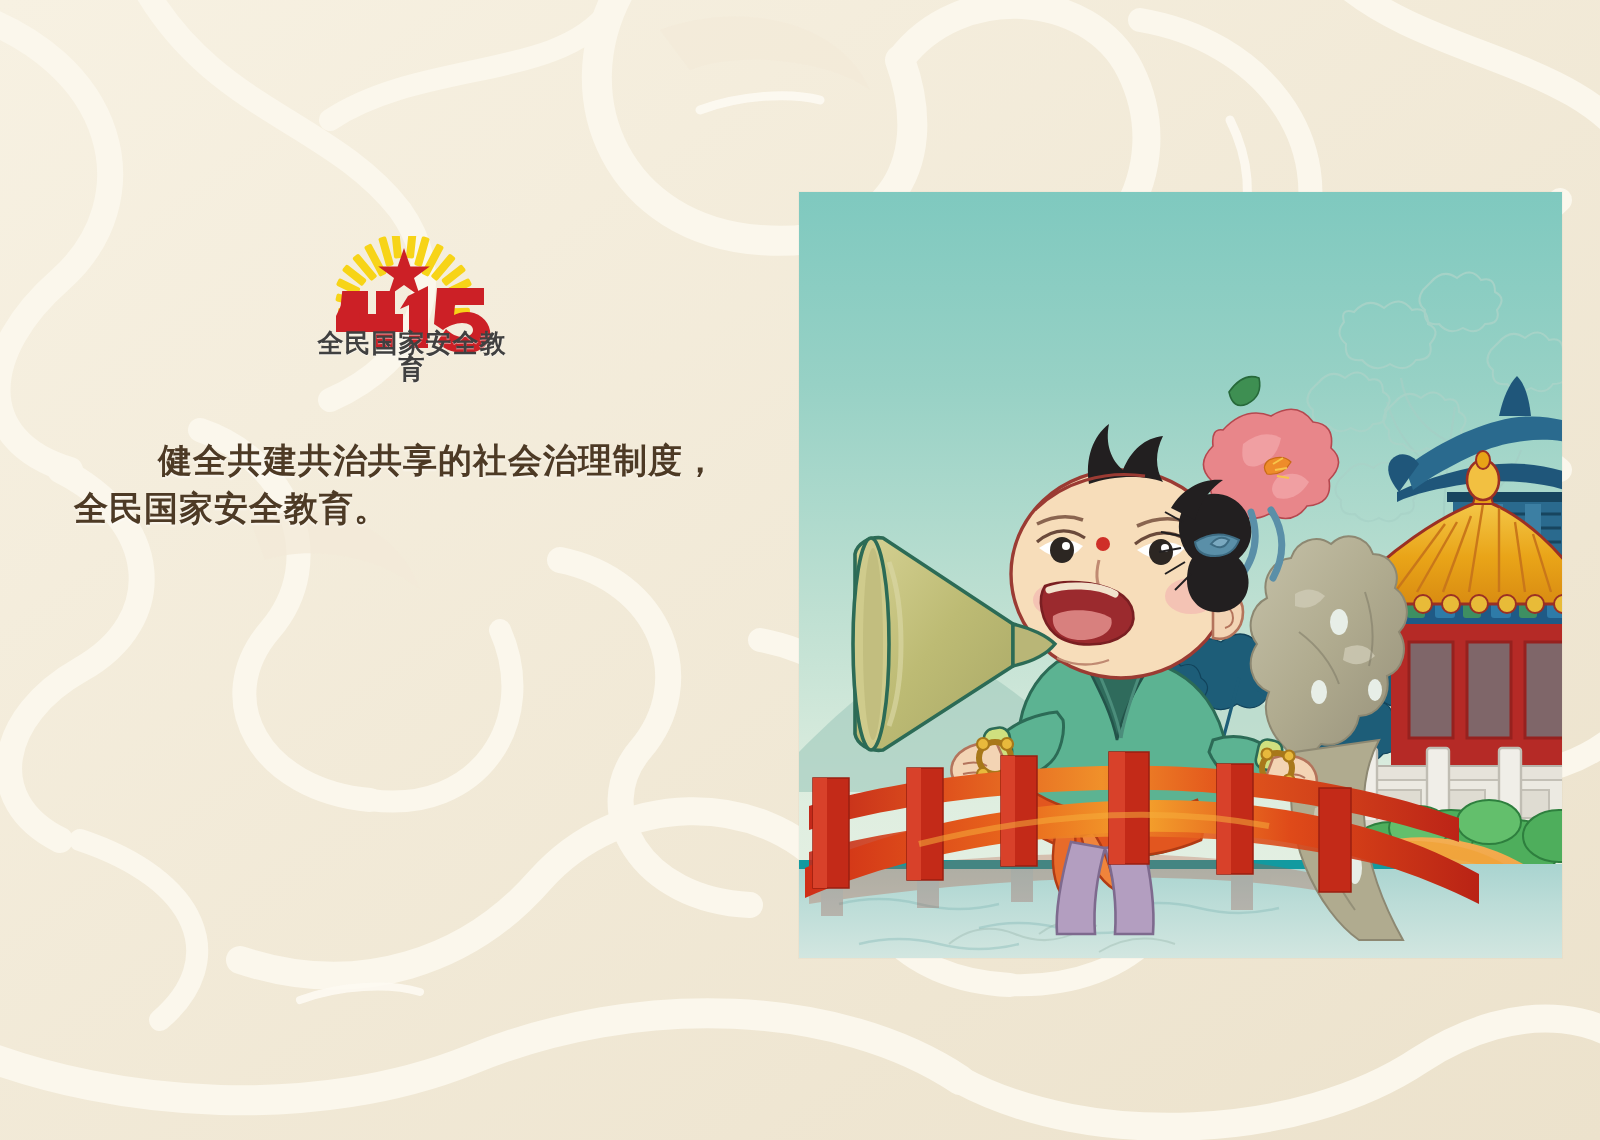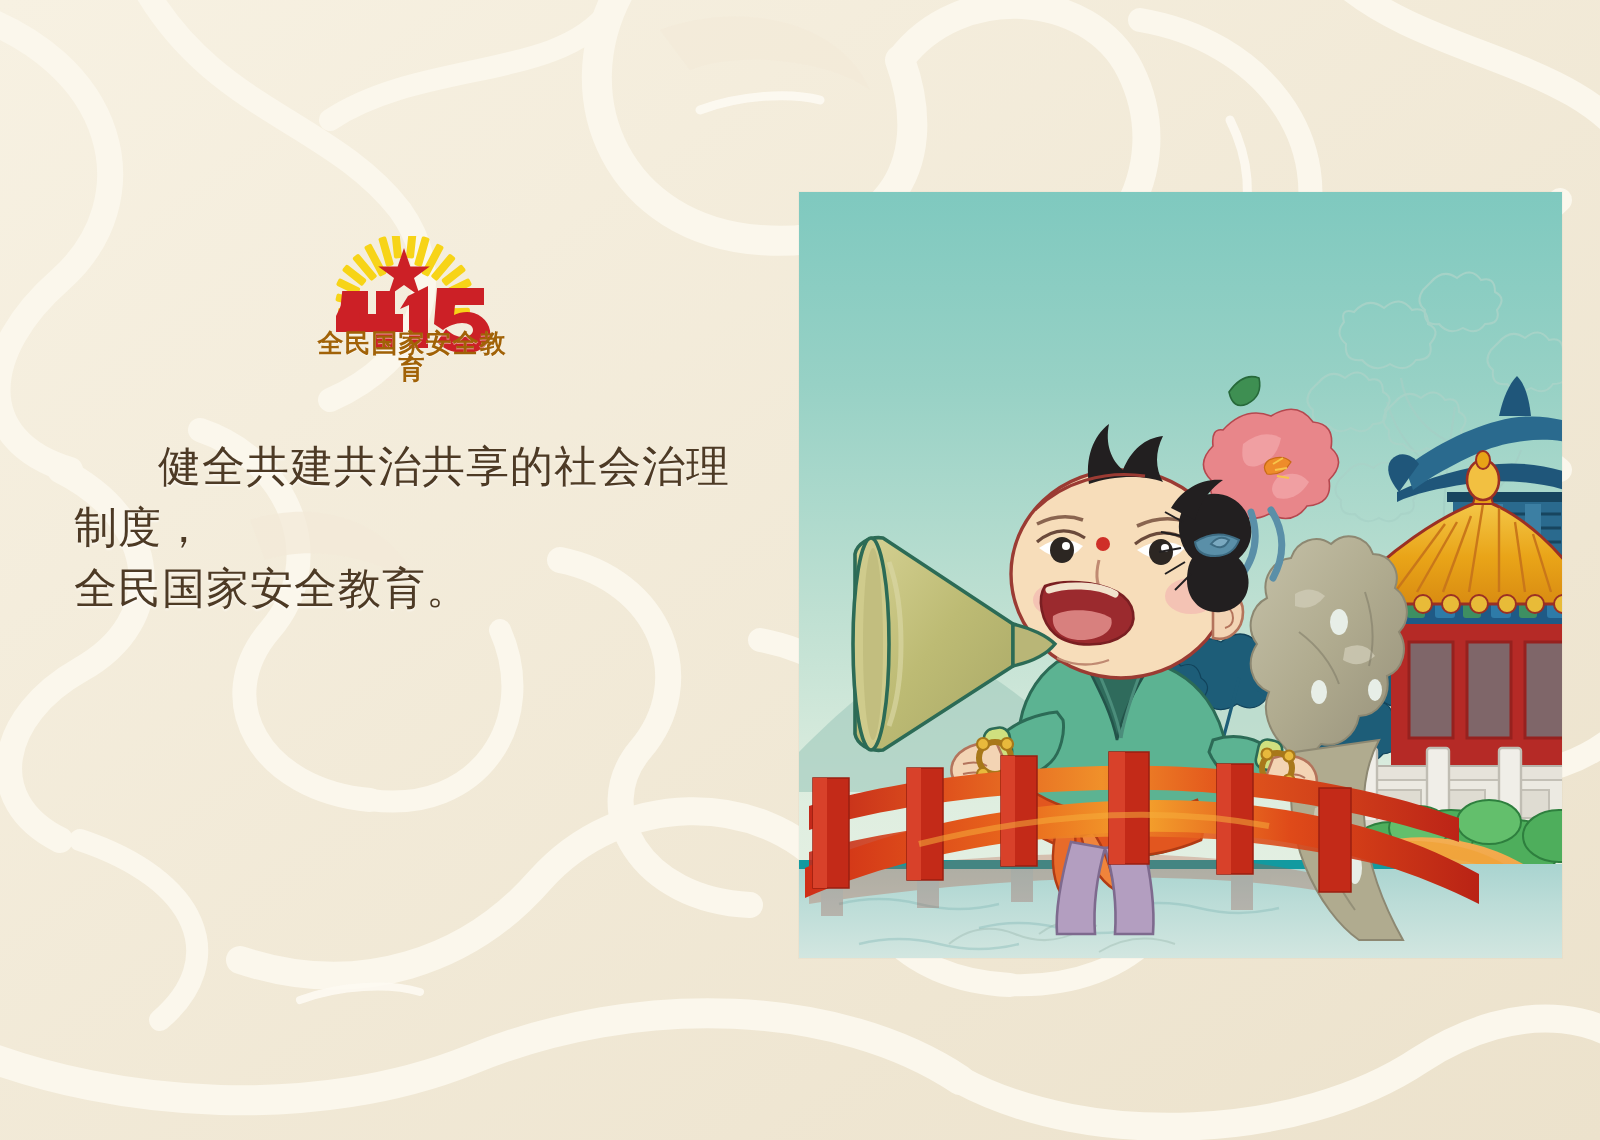--- a/index.html
+++ b/index.html
@@ -36,36 +36,36 @@
   }
   .logo svg { display: block; width: 100%; height: 100%; }
   .logo-caption {
     position: absolute;
     left: 16px; right: 0;
     bottom: 0;
     text-align: center;
     font-size: 26px;
     font-weight: bold;
     letter-spacing: 1px;
-    color: #a16207;
+    color: #404040;
     font-family: "DejaVu Sans", "Liberation Sans", sans-serif;
     line-height: 1;
     text-shadow: 0 1px 0 rgba(255,255,255,.5);
   }
 
   
   .headline {
     position: absolute;
     left: 74px;
     top: 436px;
     width: 690px;
     color: #4d3a25;
     font-family: "DejaVu Sans", "Liberation Sans", sans-serif;
-    font-weight: normal;
-    font-size: 43px;
+    font-weight: bold;
+    font-size: 34px;
     line-height: 1.42;
     letter-spacing: 1px;
     text-shadow: 0 2px 2px rgba(255,255,255,.55);
   }
   .headline .l1 { display: block; text-indent: 84px; }
   .headline .l2 { display: block; }
 
   
   .panel {
     position: absolute;

